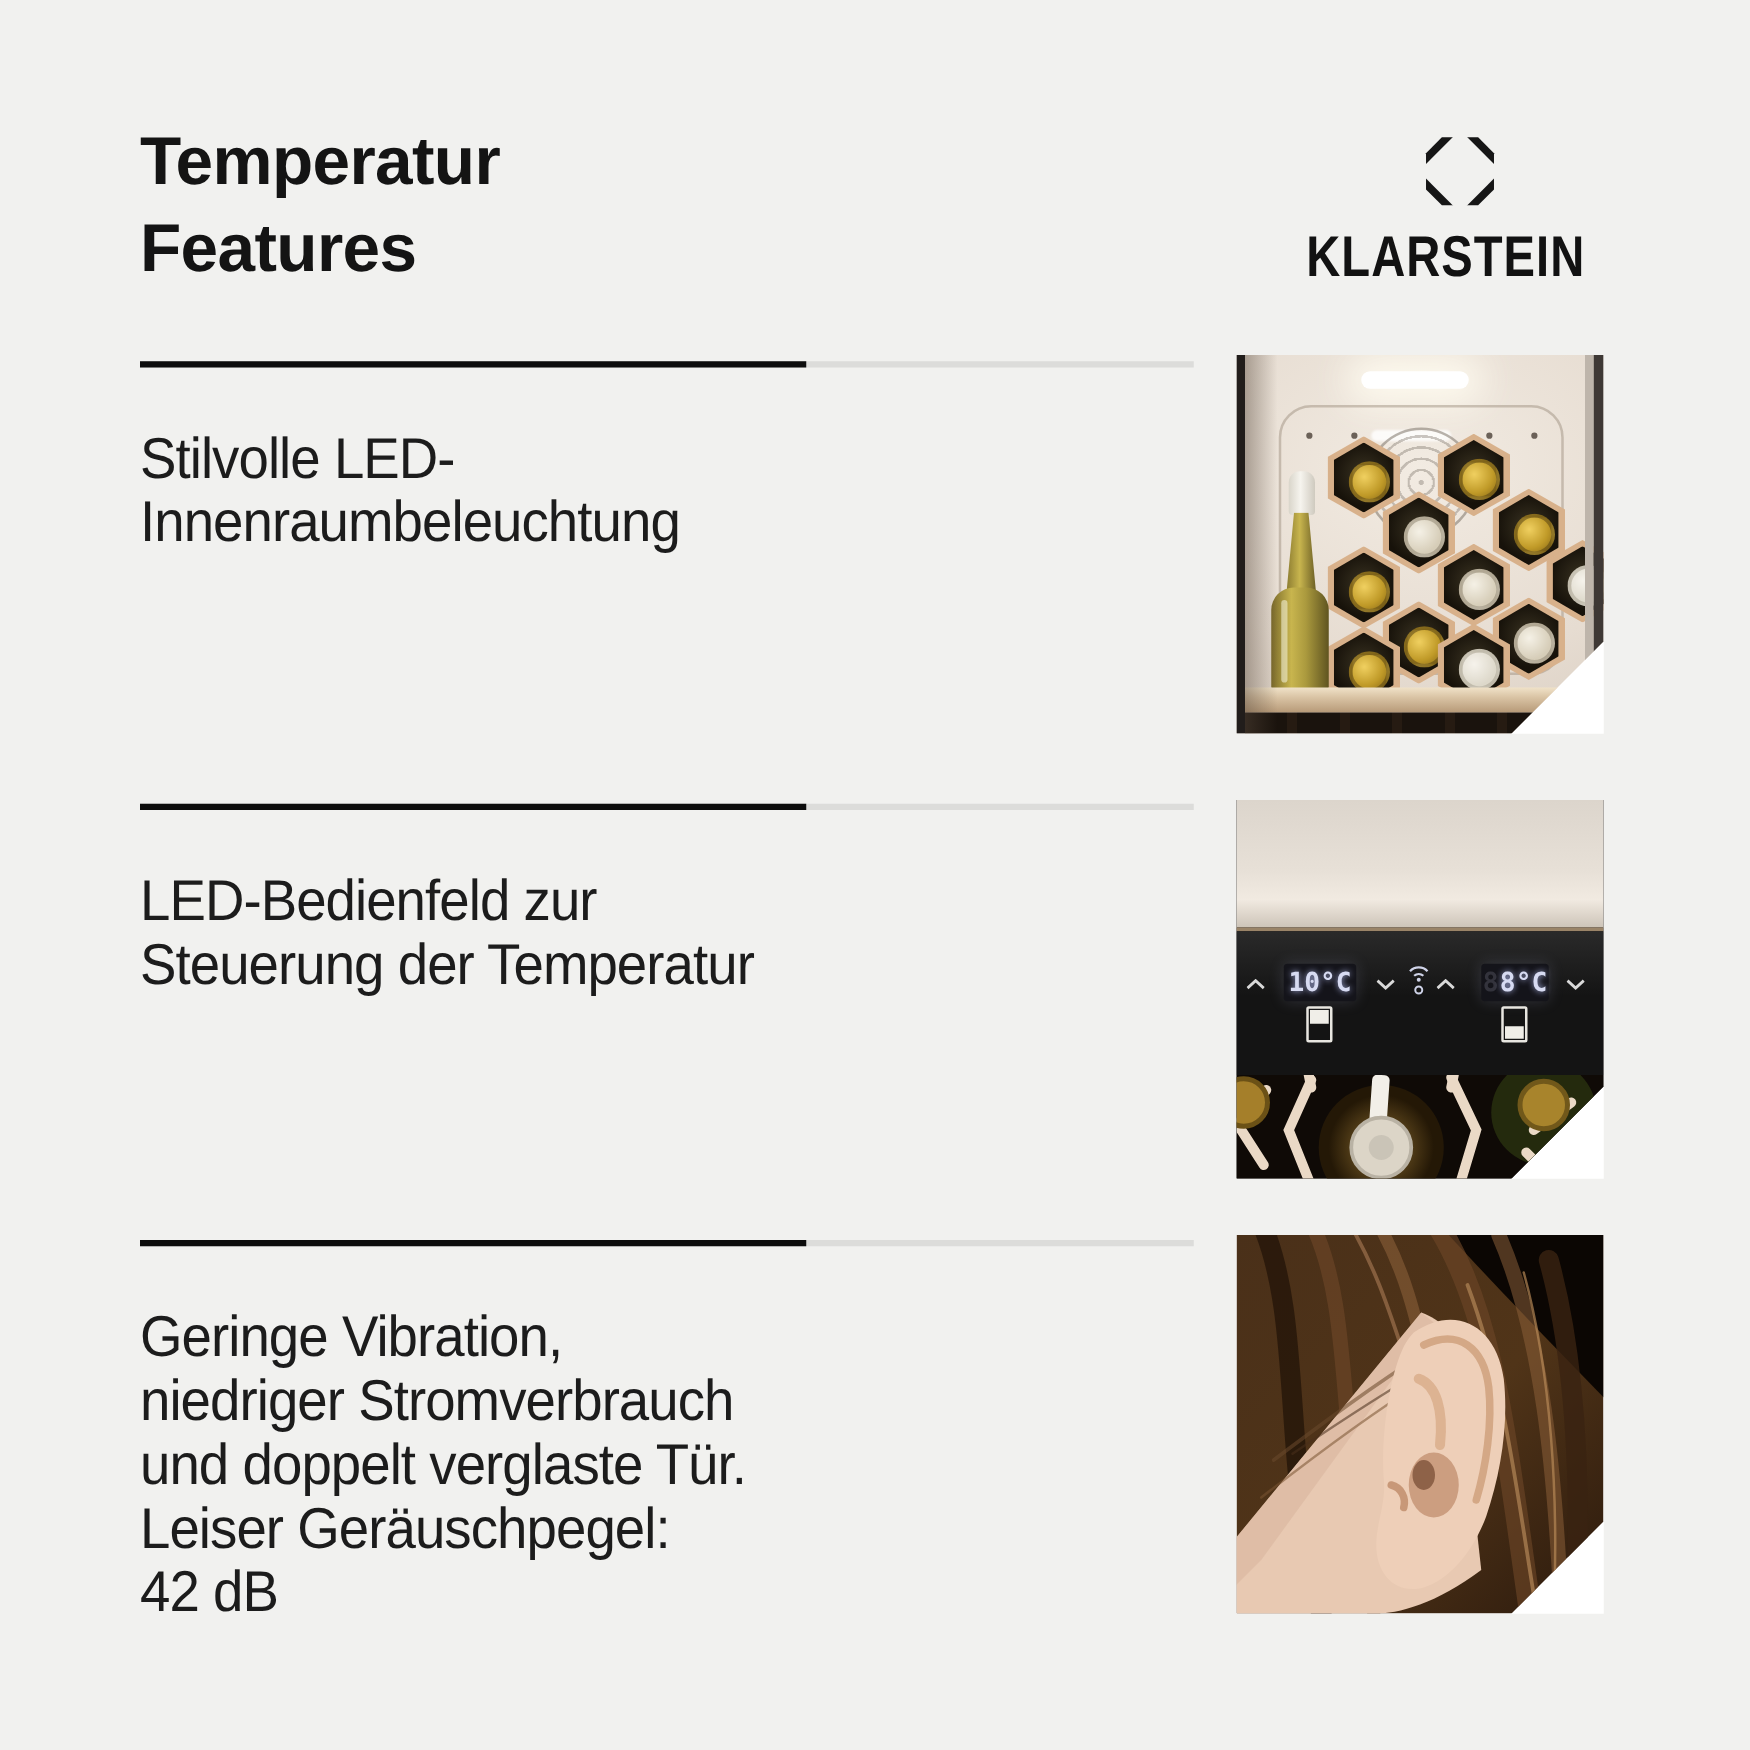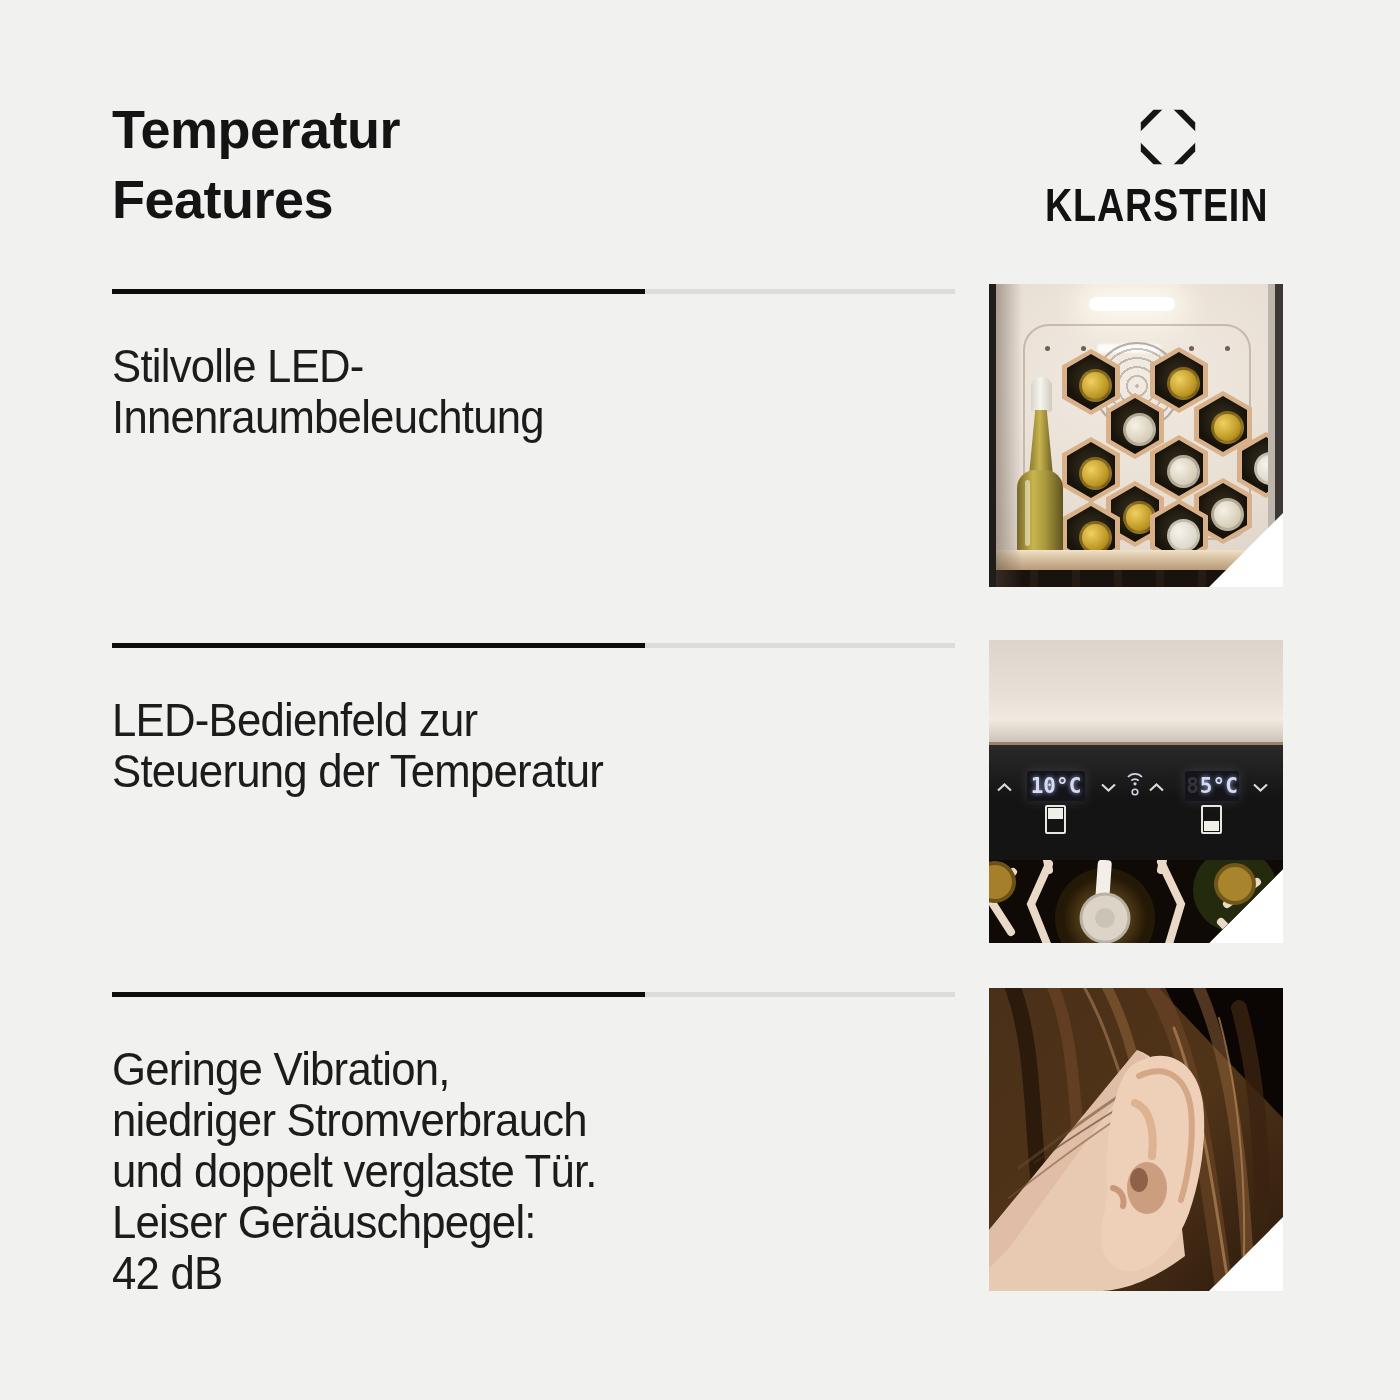--- a/index.html
+++ b/index.html
@@ -202,21 +202,21 @@
           <path d="M4,10 A9.5,9.5 0 0 1 18,10" stroke="#cfd3e8" stroke-width="1.8" fill="none"></path>
           <path d="M7.3,13.6 A5.6,5.6 0 0 1 14.7,13.6" stroke="#cfd3e8" stroke-width="1.8" fill="none"></path>
           <circle cx="11" cy="16.8" r="1.6" fill="#cfd3e8"></circle>
           <circle cx="11" cy="25" r="2.8" stroke="#cfd3e8" stroke-width="1.6" fill="none"></circle>
         </svg>
         <svg class="pn-chev" style="left:160px;top:38px" width="15" height="9">
             <polyline points="1,7.5 7.5,1.5 14,7.5" stroke="#d9d9d9" stroke-width="2.2" fill="none"></polyline>
           </svg>
         <span class="led" style="left:196px;top:26px;width:54px">
             <span class="ghost">8</span>
-            <span>5°C</span>
+            <span>8°C</span>
           </span>
         <svg class="pn-chev" style="left:264px;top:38px" width="15" height="9">
             <polyline points="1,1.5 7.5,7.5 14,1.5" stroke="#d9d9d9" stroke-width="2.2" fill="none"></polyline>
           </svg>
         <span class="bottle-ind top" style="left:56px;top:60px">
             <span class="fill"></span>
           </span>
         <span class="bottle-ind bot" style="left:212px;top:60px">
             <span class="fill"></span>
           </span>

